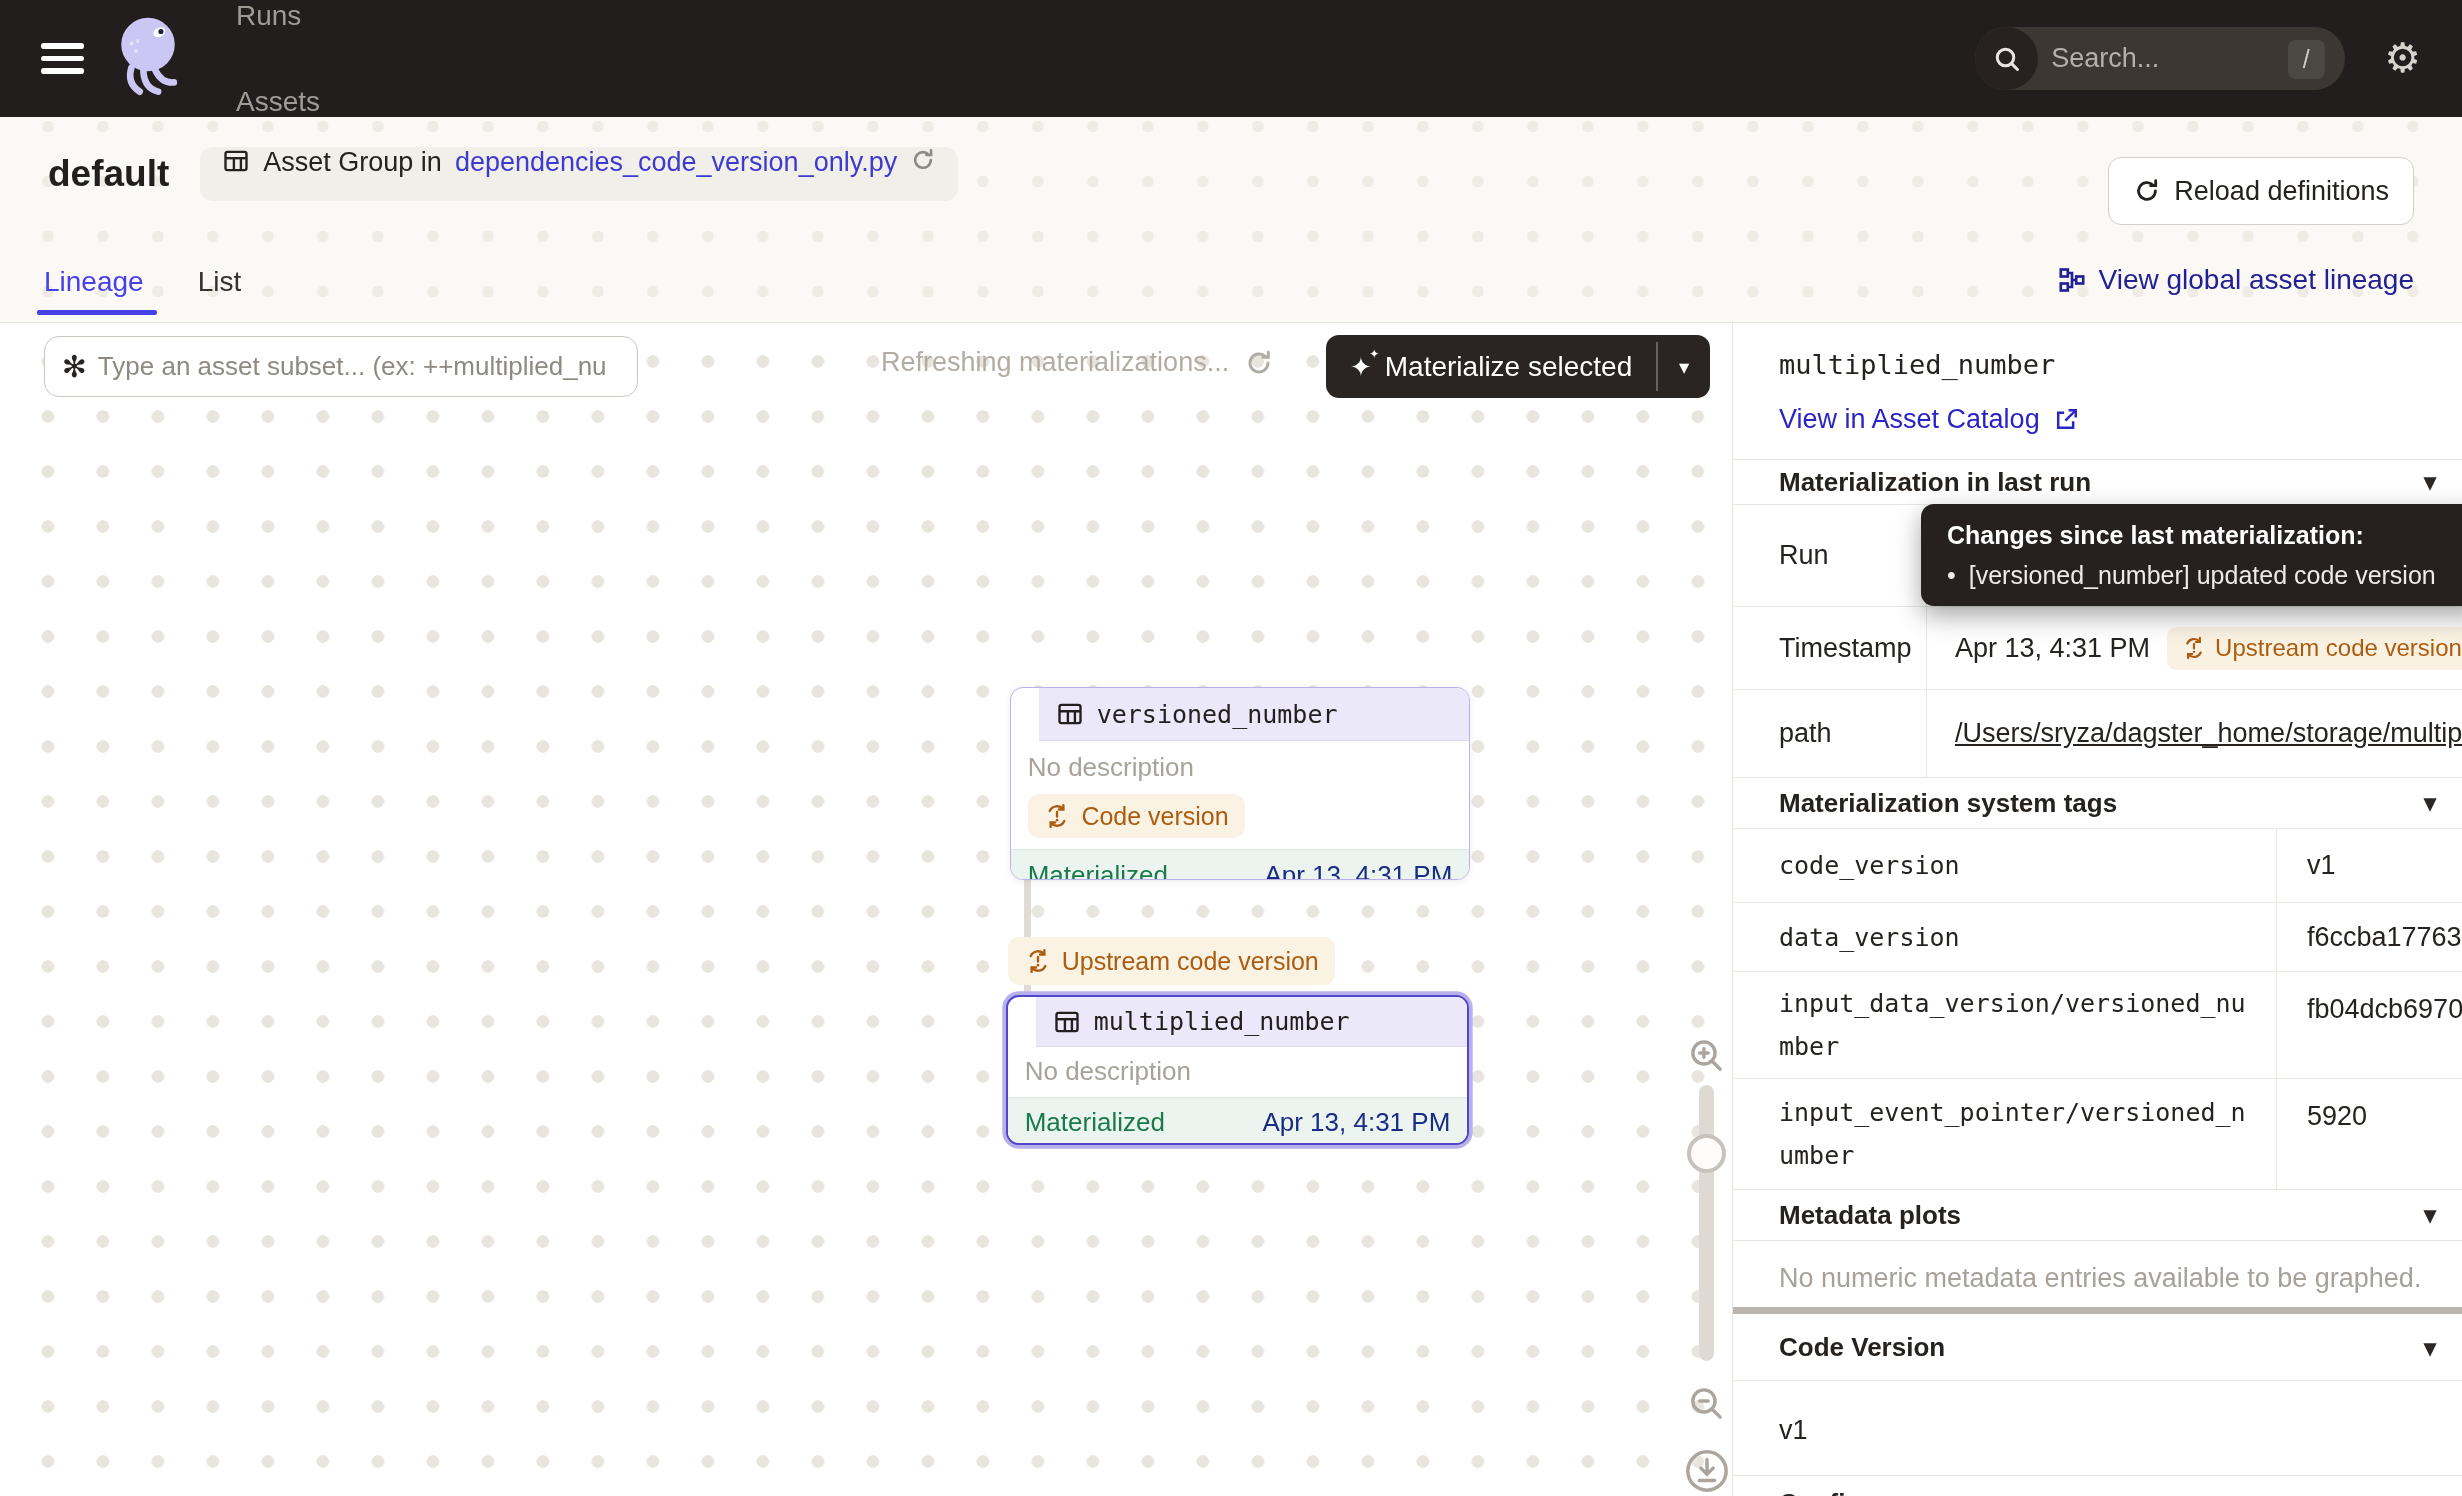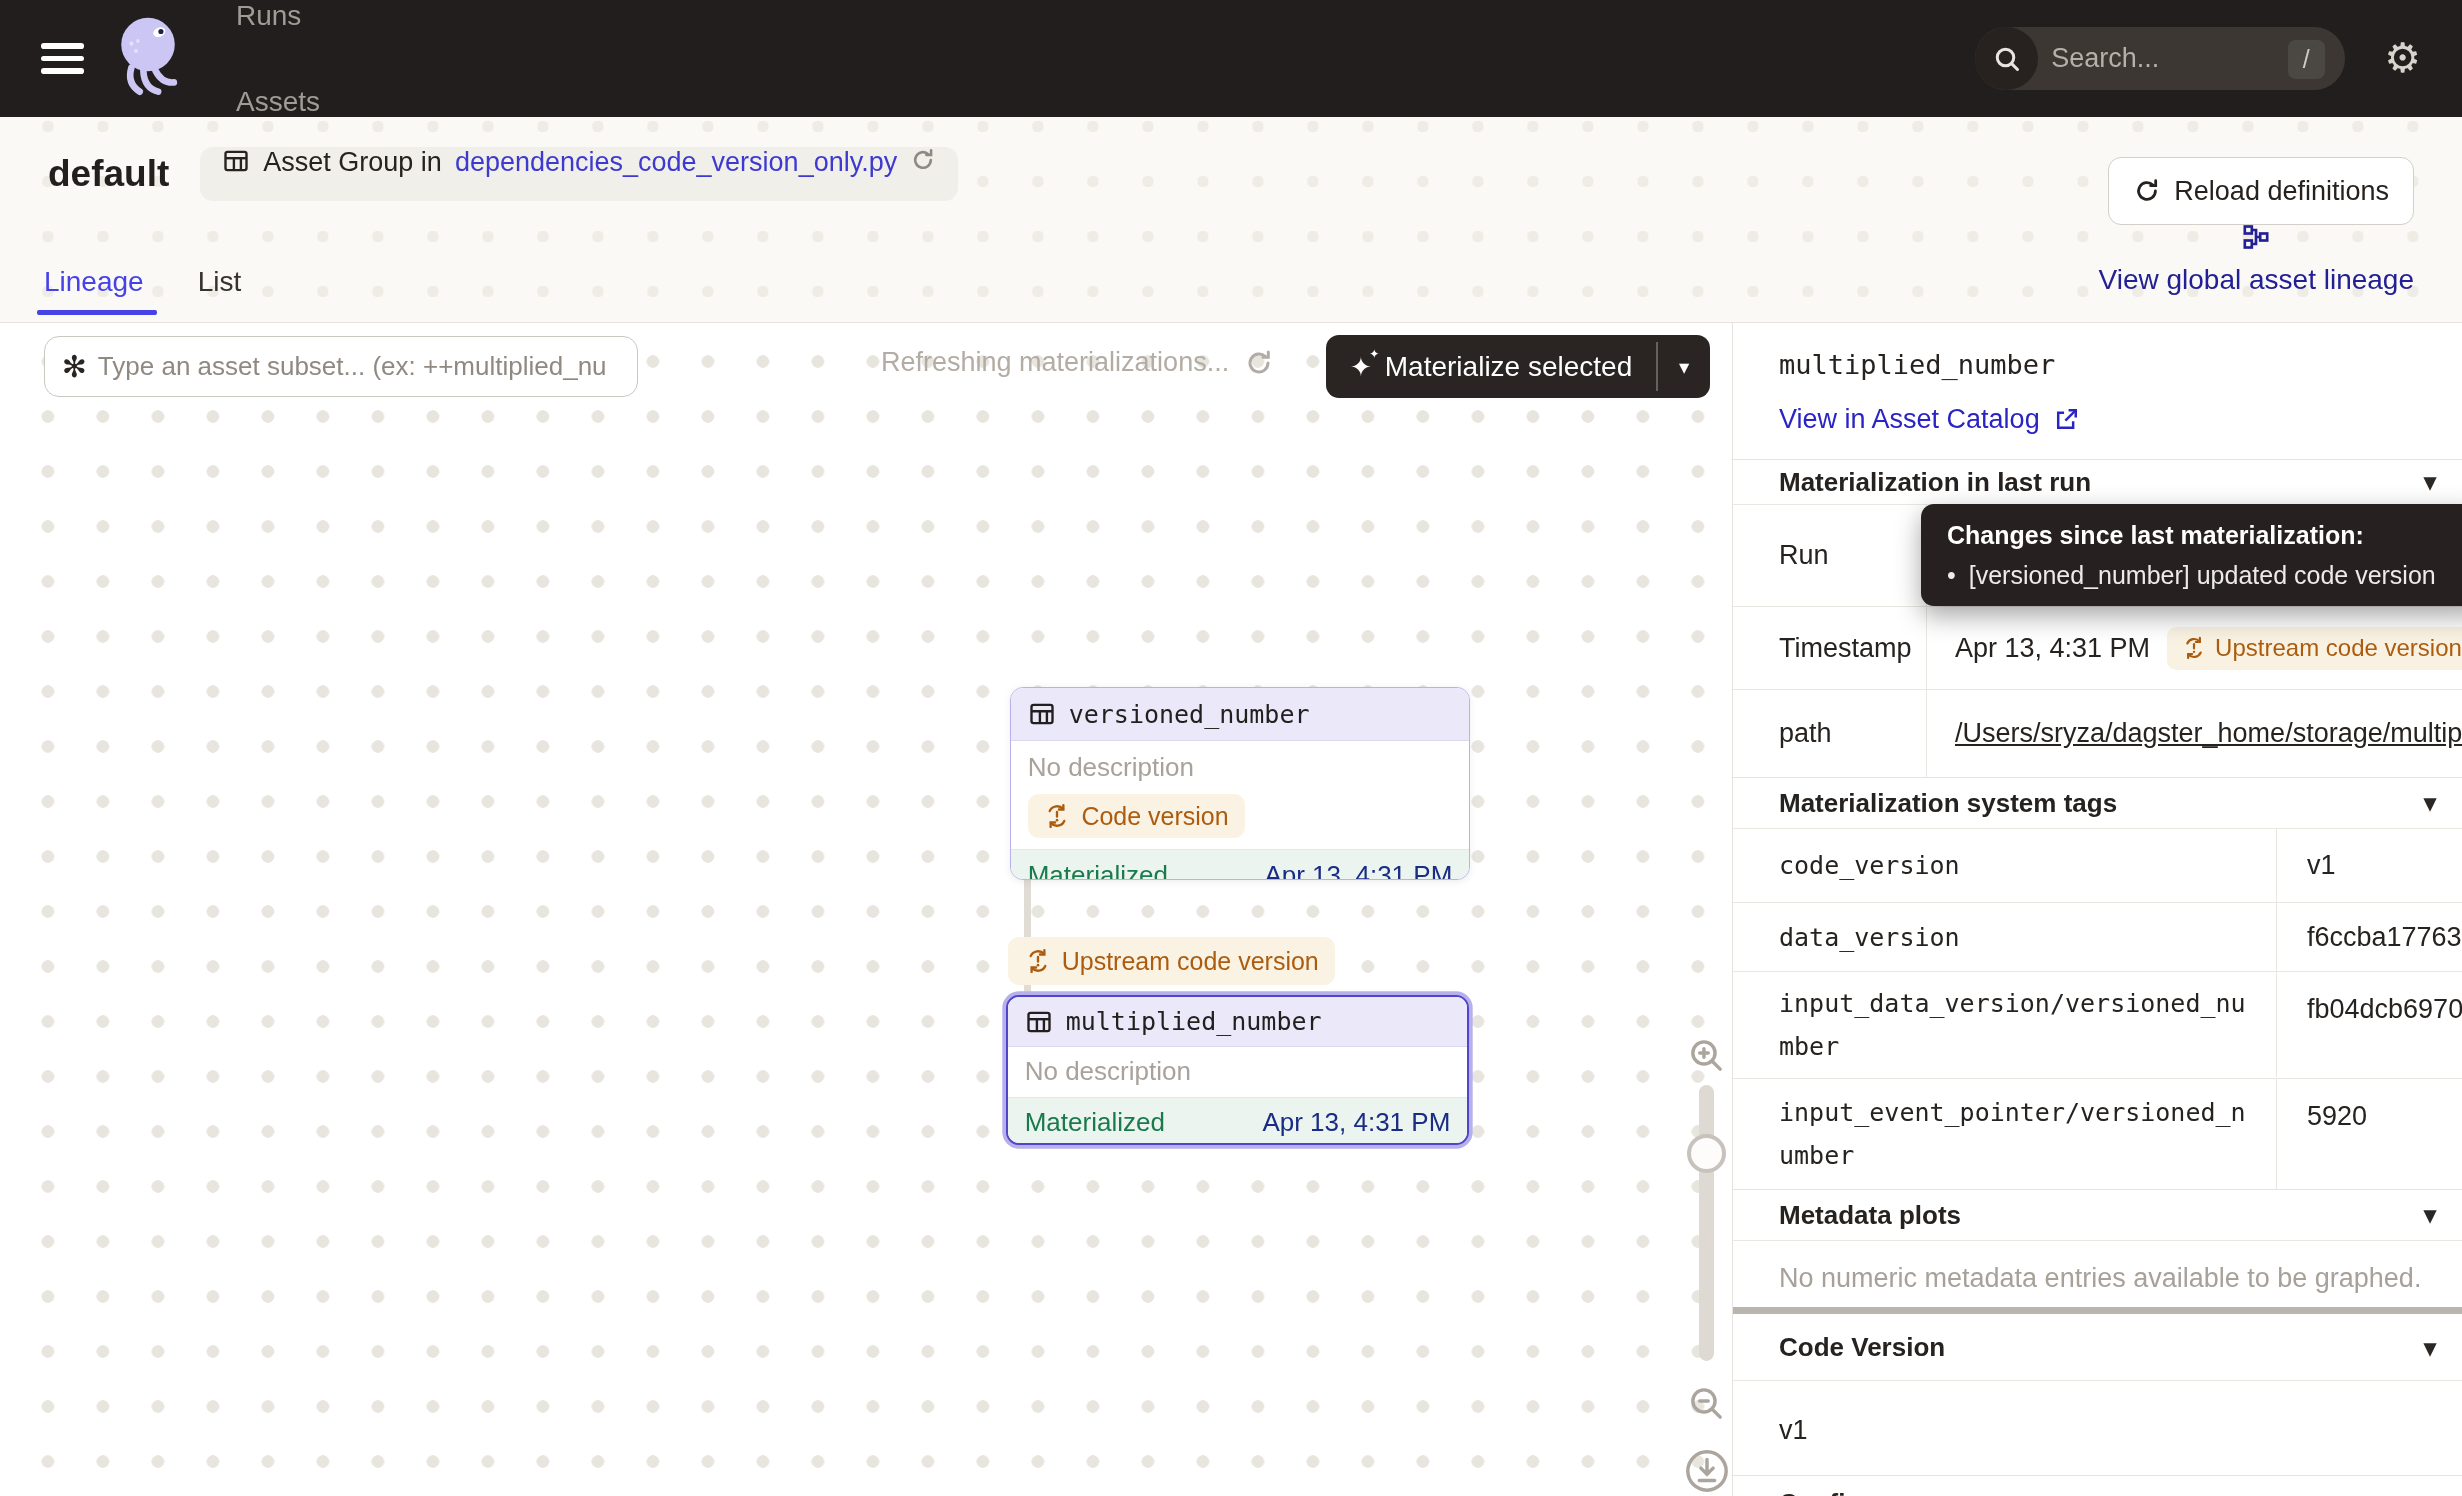--- a/index.html
+++ b/index.html
@@ -34,21 +34,21 @@
   .group-badge { height:54px; background:#F1EFEA; border-radius:13px; display:flex; align-items:flex-start; gap:13px; padding:0 22px; font-size:27px; }
   .group-badge .blk { color:#26221F; }
   .group-badge a { color:#3E3ACF; text-decoration:none; cursor:pointer; }
   .reload-btn { position:absolute; right:48px; top:40px; height:68px; background:#fff; border:1.9px solid #D3CFC9; border-radius:13px;
     display:flex; align-items:center; gap:13px; padding:0 24px; font-size:27px; color:#26221F; cursor:pointer; }
   .tabsrow { position:absolute; left:44px; bottom:0; display:flex; gap:54px; }
   .tab { font-size:28px; font-weight:500; padding-bottom:24px; position:relative; cursor:pointer; color:#36322E; }
   .tab.active { color:#4741E8; }
   .tab.active .underline { position:absolute; left:-7.4px; right:-13px; bottom:7.4px; height:4.6px; background:#4741E8; border-radius:1.9px; }
   .global-link { position:absolute; right:48px; bottom:26px; display:flex; align-items:center; gap:13px;
-    color:#232095; font-size:28px; cursor:pointer;flex-direction:column; }
+    color:#232095; font-size:28px; cursor:pointer; }
 
   
   .main { position:absolute; left:0; top:323px; width:2462px; height:1174px; }
   .graph { position:absolute; left:0; top:0; width:1732px; height:1174px; background:#fff; overflow:hidden;
     background-image:radial-gradient(circle,#E8E4DE 6px,transparent 6.5px); background-size:55px 55px; background-position:20.4px 11px; }
 
   .subset-input { position:absolute; left:44px; top:13px; width:594px; height:61px; background:#fff; border:1.9px solid #CBC7C1;
     border-radius:15px; display:flex; align-items:center; padding:0 16.7px; gap:11px; }
   .subset-input .ast { font-size:30px; color:#2A2522; line-height:1; }
   .subset-input input { border:none; outline:none; font-size:26px; flex:1; min-width:0; font-family:"Liberation Sans",sans-serif; }
@@ -64,21 +64,21 @@
   .sparkle .mini { position:absolute; font-size:12px; top:-5.6px; right:-7.4px; }
   .mat-divider { width:1.9px; background:rgba(255,255,255,0.28); margin:7.4px 0; }
   .mat-caret { width:52px; display:flex; align-items:center; justify-content:center; font-size:20.4px; }
 
   
   .edge { position:absolute; left:1024px; top:555px; width:7.4px; height:122px; background:#E0DCD5; }
   .asset-node { position:absolute; background:#fff; border-radius:13px; border:1.9px solid #B9B2EA;
     box-shadow:0 1.9px 7.4px rgba(40,35,80,0.08); overflow:hidden; }
   .asset-node.selected { border:2.8px solid #4F46CB; box-shadow:0 0 0 3.7px #B7B0EA; }
   .node-head { background:#EAE8F9; display:flex; align-items:center; gap:13px; padding:0 16.7px; border-bottom:0.9px solid #DCD8F0;
-    font-size:25px; color:#231F1E; }
+    font-size:25px; color:#231F1E;margin-left:28px; }
   .node-body { padding:11px 16.7px; }
   .nodesc { color:#A8A29B; font-size:26px; }
   .chip { display:inline-flex; align-items:center; gap:11px; height:44px; padding:0 16.7px; border-radius:11px;
     background:#FAF2E3; color:#AC5C0E; font-size:25px; white-space:nowrap; }
   .node-foot { display:flex; align-items:center; justify-content:space-between; padding:0 16.7px; background:#EBF4EE; border-top:0.9px solid #DEEAE2; }
   .st-green { color:#197A4B; font-size:26px; }
   .st-time { color:#1B2C85; font-size:26px; }
   #node1 { left:1010px; top:364px; width:460px; height:193px; }
   #node1 .node-head { height:53px; } #node1 .node-foot { height:52px; }
   #node2 { left:1006px; top:672px; width:463px; height:150px; }

